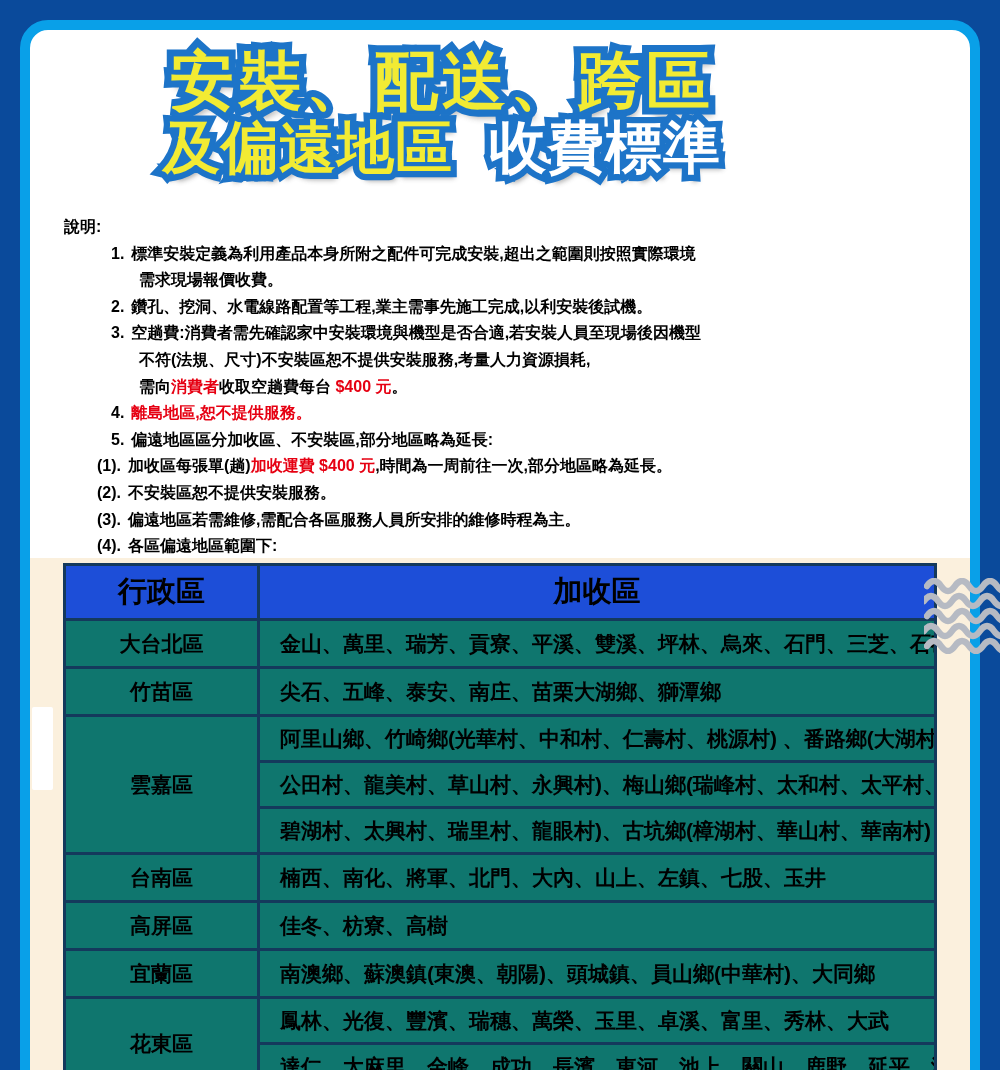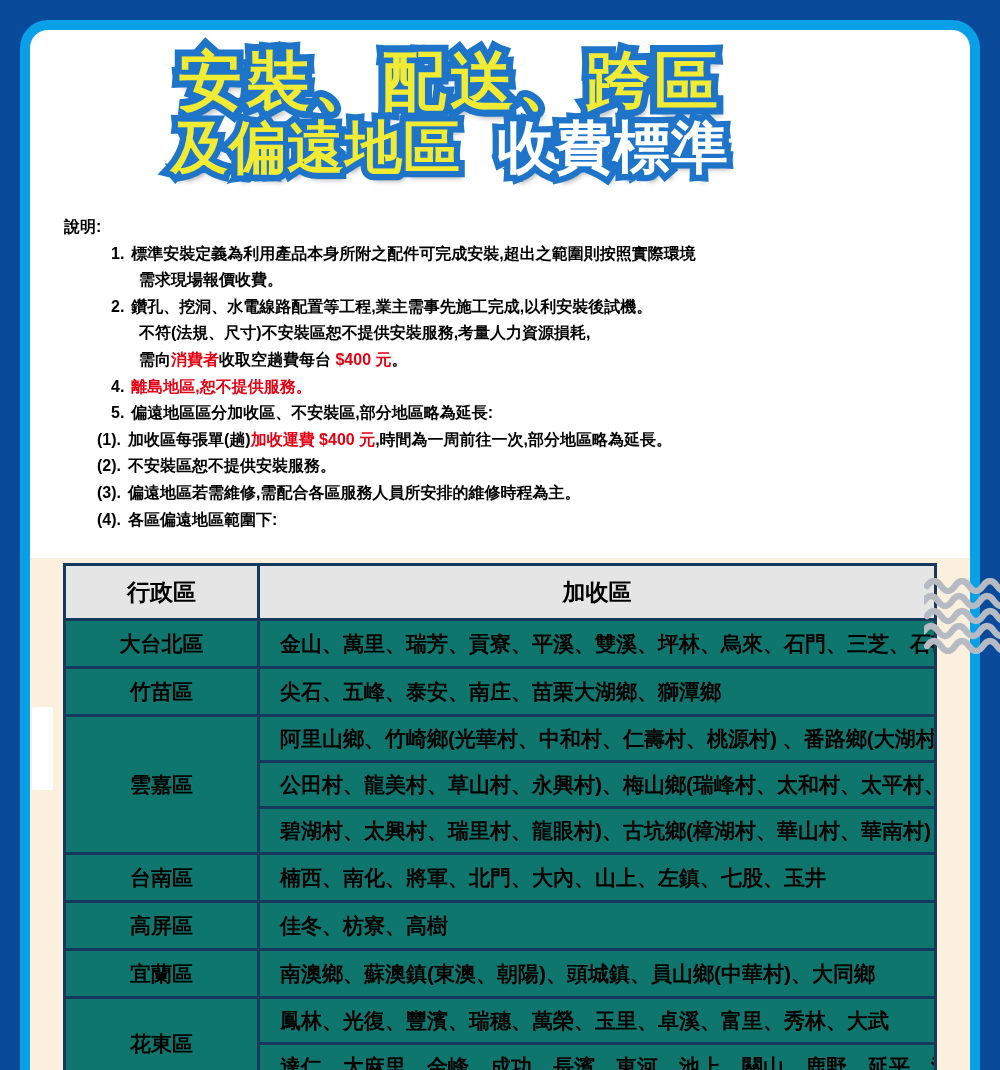--- a/index.html
+++ b/index.html
@@ -4,21 +4,21 @@
 <style>
   html,body{margin:0;padding:0;}
   body{font-family:"Liberation Sans", sans-serif;}
   .page{position:relative;width:1000px;height:1070px;background:#0a4a9b;overflow:hidden;}
   
   .card{position:absolute;left:20px;top:20px;width:960px;height:1080px;box-sizing:border-box;
         background:#ffffff;border:10px solid #09a0e8;border-radius:28px;z-index:1;}
   .lower-bg{position:absolute;left:30px;top:558px;width:940px;height:512px;background:#fbf0dd;z-index:2;}
 
   
-  .title{position:absolute;left:12px;top:44px;width:876px;text-align:center;z-index:3;font-weight:900;}
+  .title{position:absolute;left:4px;top:44px;width:876px;text-align:center;z-index:3;font-weight:900;}
   .t1{font-size:64px;line-height:74px;letter-spacing:4px;}
   .t2{font-size:57px;line-height:66px;margin-top:-4px;letter-spacing:1px;}
   .ot{position:relative;z-index:0;display:inline-block;}
   .ot::before{content:attr(data-text);position:absolute;left:0;top:0;z-index:-1;color:#1d74c8;
       -webkit-text-stroke:0.22em #1d74c8;letter-spacing:inherit;
       text-shadow:0.07em 0.12em 0.1em rgba(60,60,60,0.45), 0 0 0.12em rgba(255,255,255,0.9);}
   .ot.y{color:#f2eb33;}
   .ot.w{color:#ffffff;margin-left:36px;}
 
   
@@ -30,21 +30,21 @@
   .in2{padding-left:77px;}
   .in3{padding-left:35px;}
   .mk{margin-right:7px;}
   .mk2{margin-right:7px;}
   .red{color:#e60012;}
 
   
   .ztable{position:absolute;left:63px;top:563px;width:874px;z-index:3;
           border-collapse:collapse;table-layout:fixed;}
   .ztable th,.ztable td{border:3px solid #14395c;white-space:nowrap;overflow:hidden;}
-  .ztable th{background:#e5e5e5;font-size:23px;font-weight:900;height:50px;color:#000;}
+  .ztable th{background:#1d4ed8;font-size:29px;font-weight:900;height:50px;color:#000;}
   .ztable td{background:#0f766e;font-size:21px;font-weight:700;height:43px;color:#000;}
   .col-region{width:194px;}
   td.region{text-align:center;}
   td.areas{padding:0 8px 0 20px;}
 
   
   .waves{position:absolute;left:924px;top:578px;z-index:6;}
   .notch{position:absolute;left:32px;top:707px;width:21px;height:83px;background:#ffffff;z-index:4;border-radius:2px;}
 </style>
 </head>
@@ -57,20 +57,21 @@
   <div class="title">
     <div class="t1"><span class="ot y" data-text="安裝、配送、跨區">安裝、配送、跨區</span></div>
     <div class="t2"><span class="ot y" data-text="及偏遠地區">及偏遠地區</span><span class="ot w" data-text="收費標準">收費標準</span></div>
   </div>
 
   <div class="notes">
     <div class="nl h"><span>說明:</span></div>
     <div class="nl in1"><span class="mk">1.</span><span>標準安裝定義為利用產品本身所附之配件可完成安裝,超出之範圍則按照實際環境</span></div>
     <div class="nl in2"><span>需求現場報價收費。</span></div>
     <div class="nl in1"><span class="mk">2.</span><span>鑽孔、挖洞、水電線路配置等工程,業主需事先施工完成,以利安裝後試機。</span></div>
+    <div class="nl in1"><span class="mk">3.</span><span>空趟費:消費者需先確認家中安裝環境與機型是否合適,若安裝人員至現場後因機型</span></div>
     <div class="nl in2"><span>不符(法規、尺寸)不安裝區恕不提供安裝服務,考量人力資源損耗,</span></div>
     <div class="nl in2"><span>需向</span><span class="red">消費者</span><span>收取空趟費每台 </span><span class="red">$400 元</span><span>。</span></div>
     <div class="nl in1"><span class="mk">4.</span><span class="red">離島地區,恕不提供服務。</span></div>
     <div class="nl in1"><span class="mk">5.</span><span>偏遠地區區分加收區、不安裝區,部分地區略為延長:</span></div>
     <div class="nl in3"><span class="mk2">(1).</span><span>加收區每張單(趟)</span><span class="red">加收運費 $400 元</span><span>,時間為一周前往一次,部分地區略為延長。</span></div>
     <div class="nl in3"><span class="mk2">(2).</span><span>不安裝區恕不提供安裝服務。</span></div>
     <div class="nl in3"><span class="mk2">(3).</span><span>偏遠地區若需維修,需配合各區服務人員所安排的維修時程為主。</span></div>
     <div class="nl in3"><span class="mk2">(4).</span><span>各區偏遠地區範圍下:</span></div>
   </div>
 

